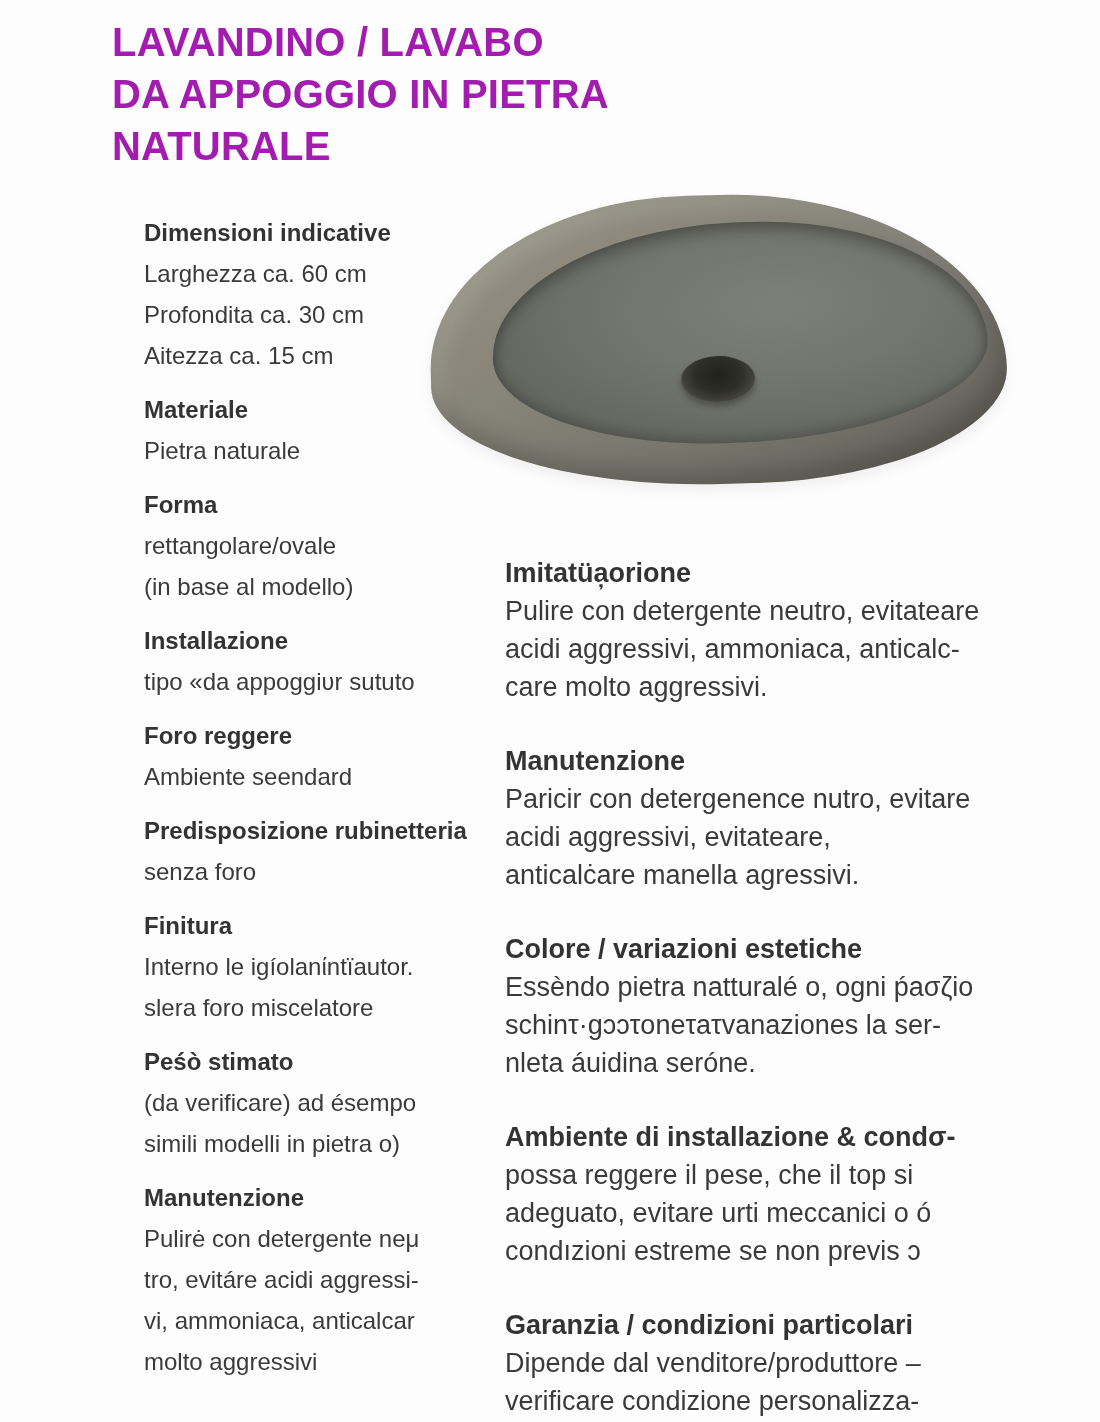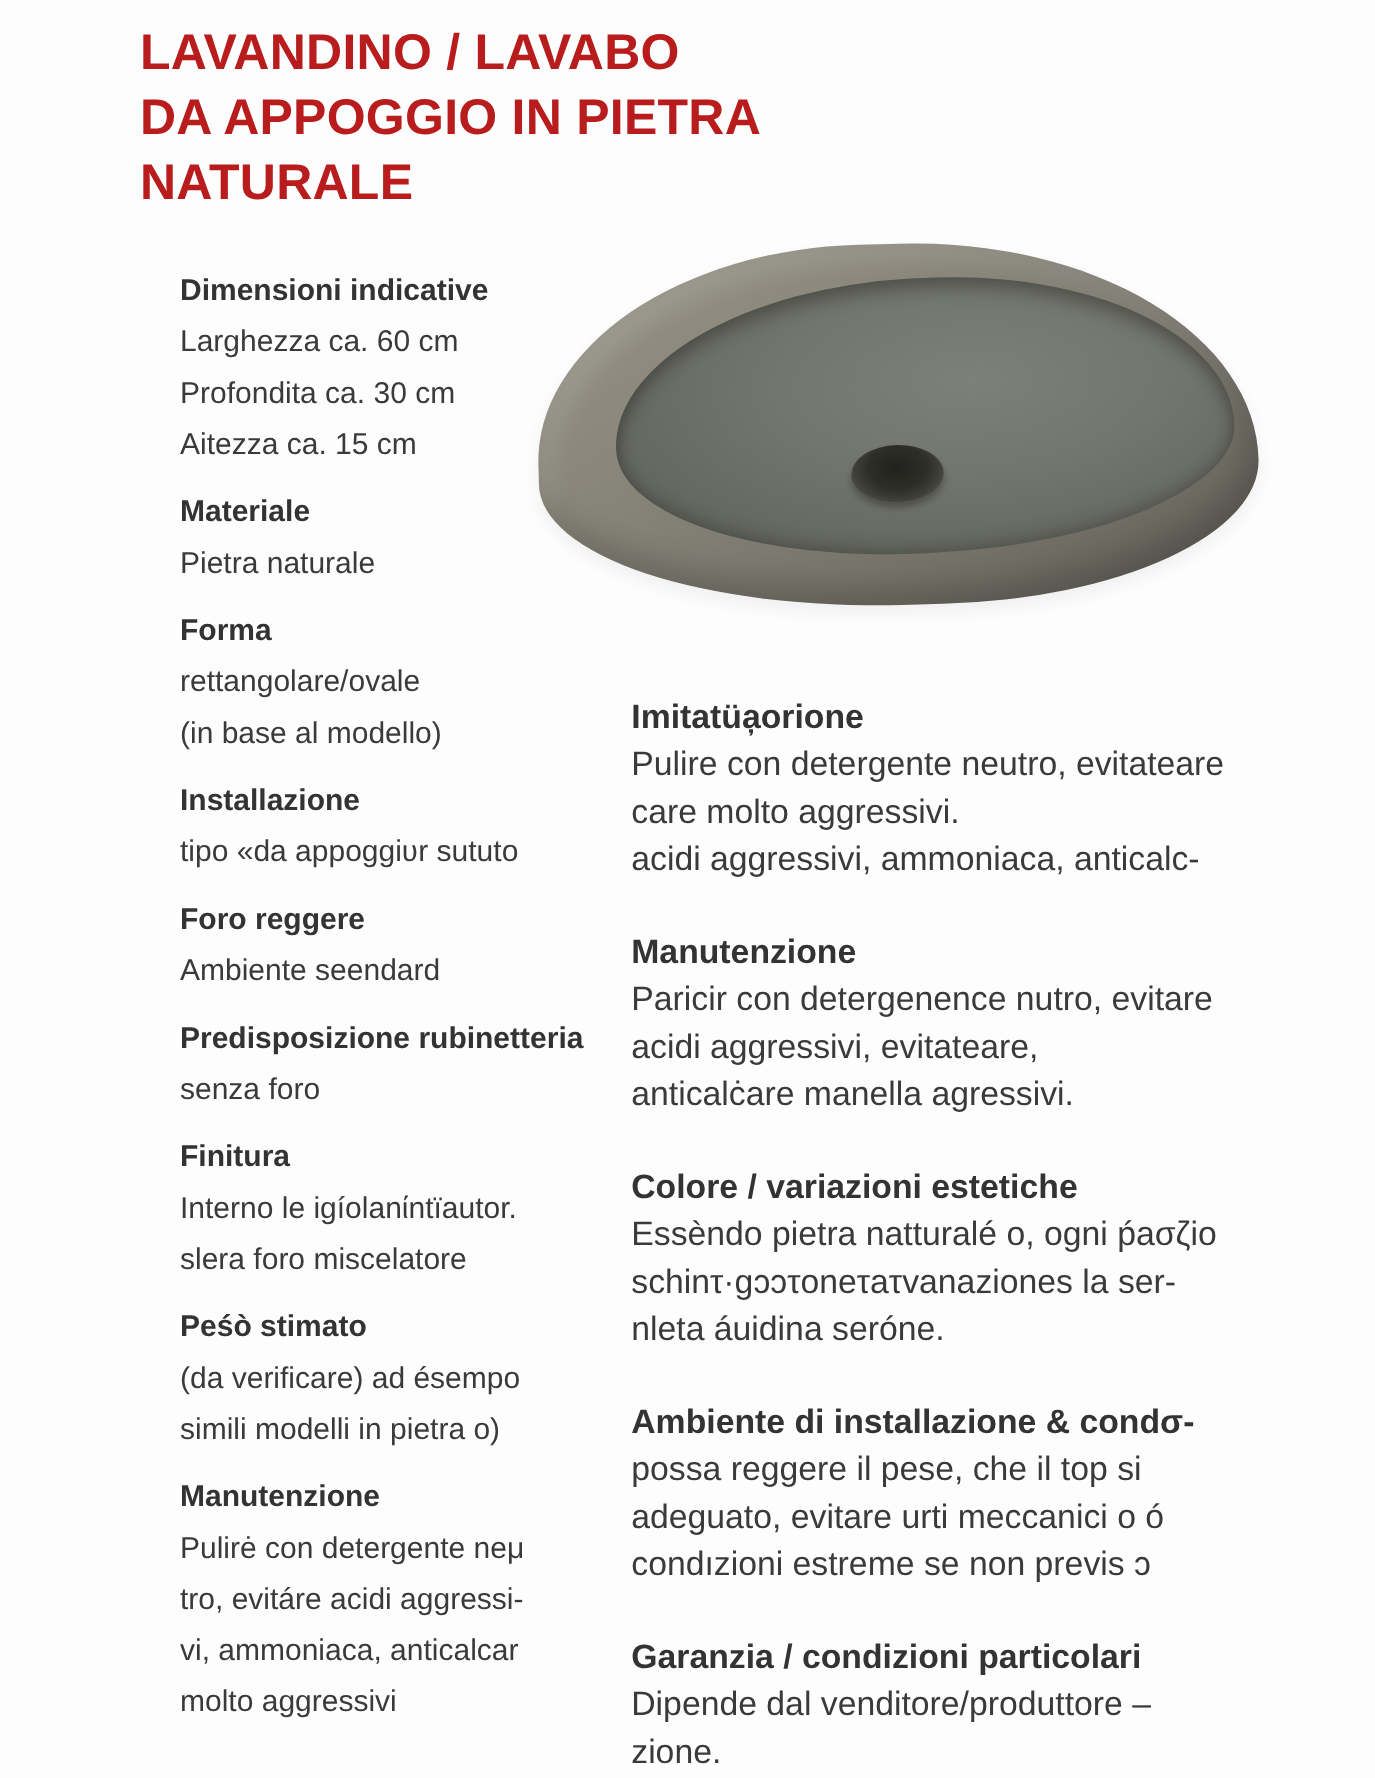--- a/index.html
+++ b/index.html
@@ -6,21 +6,21 @@
   body {
     width:1100px; height:1422px;
     background:#fdfdfd;
     font-family:"Liberation Sans", sans-serif;
     color:#3a3a3a;
     position:relative;
     overflow:hidden;
   }
   .page-title {
     position:absolute; left:112px; top:16px;
-    font-size:40px; font-weight:700; color:#b91c1c;
+    font-size:40px; font-weight:700; color:#a21caf;
     line-height:52px; letter-spacing:0.2px;
   }
   .col { position:absolute; }
   .col-left  { left:112px; top:212px; width:395px; font-size:24px; line-height:41px;margin-left:32px; }
   .col-right { left:505px; top:518px; width:560px; font-size:27px; line-height:38px; }
   .sec { margin:0 0 13px 0; }
   .col-right .sec { margin-bottom:26px;margin-top:36px; }
   .h { font-weight:700; color:#333; }
 
   
@@ -108,22 +108,22 @@
     <div class="ln">tro, evitáre acidi aggressi-</div>
     <div class="ln">vi, ammoniaca, anticalcar</div>
     <div class="ln">molto aggressivi</div>
   </div>
 </div>
 
 <div class="col col-right">
   <div class="sec">
     <div class="h">Imitatüa̦orione</div>
     <div class="ln">Pulire con detergente neutro, evitateare</div>
+    <div class="ln">acidi aggressivi, ammoniaca, anticalc-</div>
     <div class="ln">care molto aggressivi.</div>
-    <div class="ln">acidi aggressivi, ammoniaca, anticalc-</div>
   </div>
   <div class="sec">
     <div class="h">Manutenzione</div>
     <div class="ln">Paricir con detergenence nutro, evitare</div>
     <div class="ln">acidi aggressivi, evitateare,</div>
     <div class="ln">anticalċare manella agressivi.</div>
   </div>
   <div class="sec">
     <div class="h">Colore / variazioni estetiche</div>
     <div class="ln">Essèndo pietra natturalé o, ogni ṕaσζio</div>
@@ -132,15 +132,16 @@
   </div>
   <div class="sec">
     <div class="h">Ambiente di installazione &amp; condσ-</div>
     <div class="ln">possa reggere il pese, che il top si</div>
     <div class="ln">adeguato, evitare urti meccanici o ó</div>
     <div class="ln">condızioni estreme se non previs ɔ</div>
   </div>
   <div class="sec">
     <div class="h">Garanzia / condizioni particolari</div>
     <div class="ln">Dipende dal venditore/produttore –</div>
+    <div class="ln">verificare condizione personalizza-</div>
     <div class="ln">zione.</div>
   </div>
 </div>
 
 </body></html>

